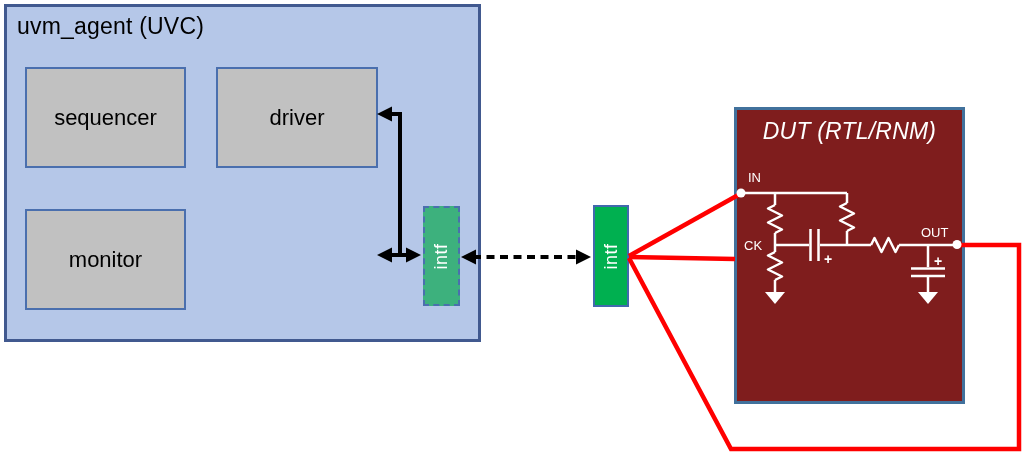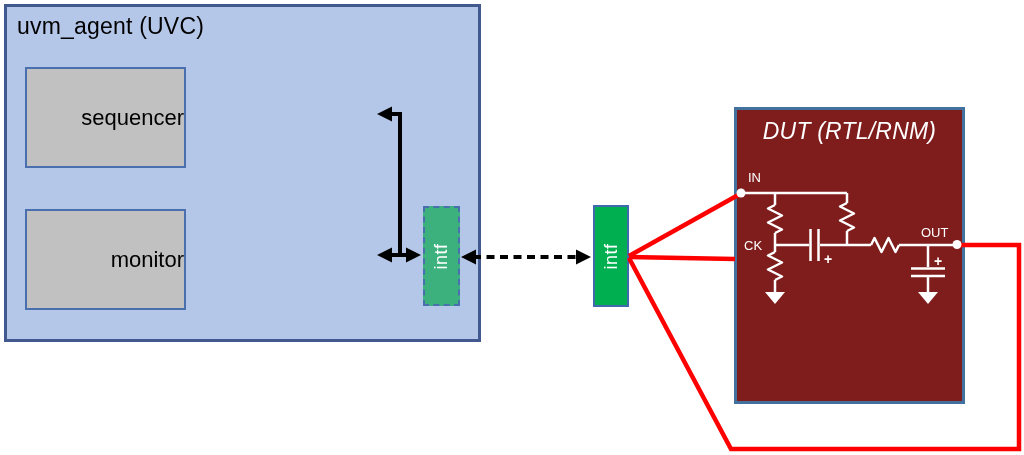--- a/index.html
+++ b/index.html
@@ -24,21 +24,21 @@
     position: absolute; left: 10px; top: 6px;
     font-size: 23px; color: #000000;
     letter-spacing: 0.2px;
   }
 
   
   .block {
     position: absolute;
     background: #c1c1c1;
     border: 2px solid #4a6fae;
-    display: flex; align-items: center; justify-content: flex-end;
+    display: flex; align-items: center; justify-content: center;
     font-size: 22px; color: #000000;
   }
   .b-sequencer { left: 18px;  top: 60px;  width: 161px; height: 101px; }
   .b-driver    { left: 209px; top: 60px;  width: 162px; height: 101px; }
   .b-config    { left: 18px;  top: 202px; width: 161px; height: 101px; }
   .b-monitor   { left: 209px; top: 202px; width: 162px; height: 101px; }
 
   
   .intf {
     position: absolute;
@@ -91,20 +91,23 @@
 </style>
 </head>
 <body>
 
 <div class="stage">
 
   <div class="abs agent-box">
     <div class="agent-title">uvm_agent (UVC)</div>
     <div class="block b-sequencer">
       <span>sequencer</span>
+    </div>
+    <div class="block b-driver">
+      <span>driver</span>
     </div>
     <div class="block b-config">
       <span>monitor</span>
     </div>
   </div>
 
   <div class="intf intf-virtual">
     <span class="rot-label">intf</span>
   </div>
 

